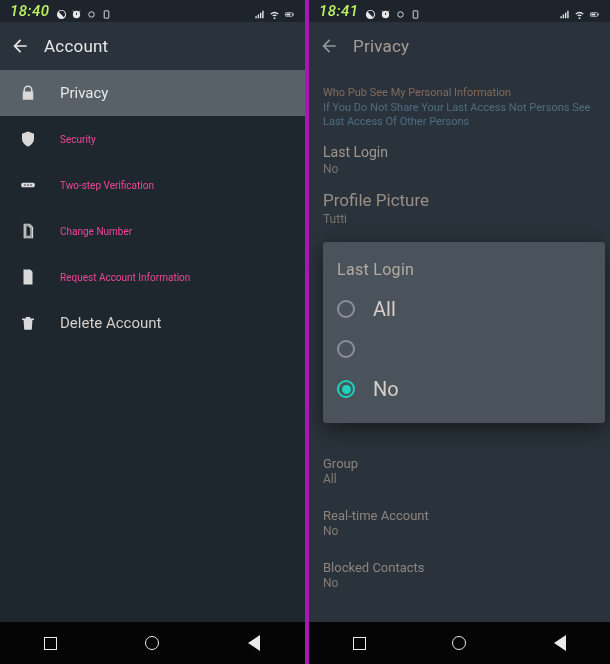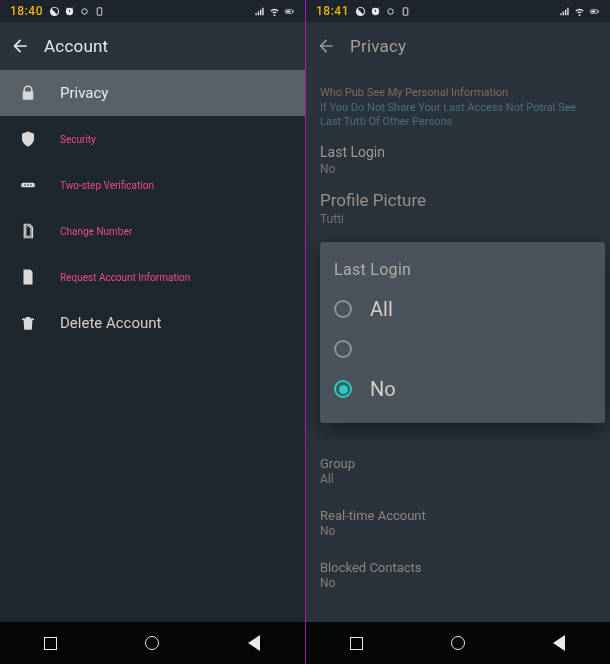--- a/index.html
+++ b/index.html
@@ -1,22 +1,22 @@
 <!DOCTYPE html>
 <html><head>
 <meta charset="utf-8">
 <style>
 * { margin:0; padding:0; box-sizing:border-box; font-family: Roboto, Arial, sans-serif; -webkit-font-smoothing:antialiased; }
 body { background:#1a2128; width:610px; height:664px; display:flex; overflow:hidden; }
 .screen { position:relative; height:664px; background:#1f272e; display:flex; flex-direction:column; }
 .screen.left { width:305px; }
-.screen.right { width:305px; border-left:1px solid #a21caf;justify-content:flex-end; }
-
-
-.status-bar { height:22px; background:#1d242b; display:flex; align-items:center; padding:0 10px; font-size:12px; color:#eab308; letter-spacing:0.5px; }
+.screen.right { width:305px; border-left:4px solid #a21caf;justify-content:flex-end; }
+
+
+.status-bar { height:22px; background:#1d242b; display:flex; align-items:center; padding:0 10px; font-size:15px; color:#bef264; letter-spacing:0.5px;font-style:italic; }
 .status-time { font-weight:500; }
 .status-icons-left { display:flex; gap:4px; margin-left:6px; align-items:center; }
 .status-spacer { flex:1; }
 .status-icons-right { display:flex; gap:4px; align-items:center; }
 .status-ico { width:11px; height:11px; display:inline-block; }
 .status-ico svg { width:11px; height:11px; fill:#e8e8e8; }
 
 
 .appbar { height:48px; display:flex; align-items:center; padding:0 8px; background:#2a333b; gap:12px; }
 .appbar .back { width:24px; height:24px; display:flex; align-items:center; justify-content:center; }
@@ -216,21 +216,21 @@
     <div class="back" style="opacity:.55">
       <svg viewBox="0 0 24 24">
           <path d="M20 11H7.8l5.6-5.6L12 4l-8 8 8 8 1.4-1.4L7.8 13H20z"></path>
         </svg>
     </div>
     <div class="appbar-title" style="color:#a79c95">Privacy</div>
   </div>
 
   <div class="right-body">
     <div class="sub1">Who Pub See My Personal Information</div>
-    <div class="sub2">If You Do Not Share Your Last Access Not Potral See Last Tutti Of Other Persons</div>
+    <div class="sub2">If You Do Not Share Your Last Access Not Persons See Last Access Of Other Persons</div>
 
     <div class="section">
       <div class="sec-title">Last Login</div>
       <div class="sec-val">No</div>
     </div>
 
     <div class="section">
       <div class="sec-title big">Profile Picture</div>
       <div class="sec-val">Tutti</div>
     </div>

